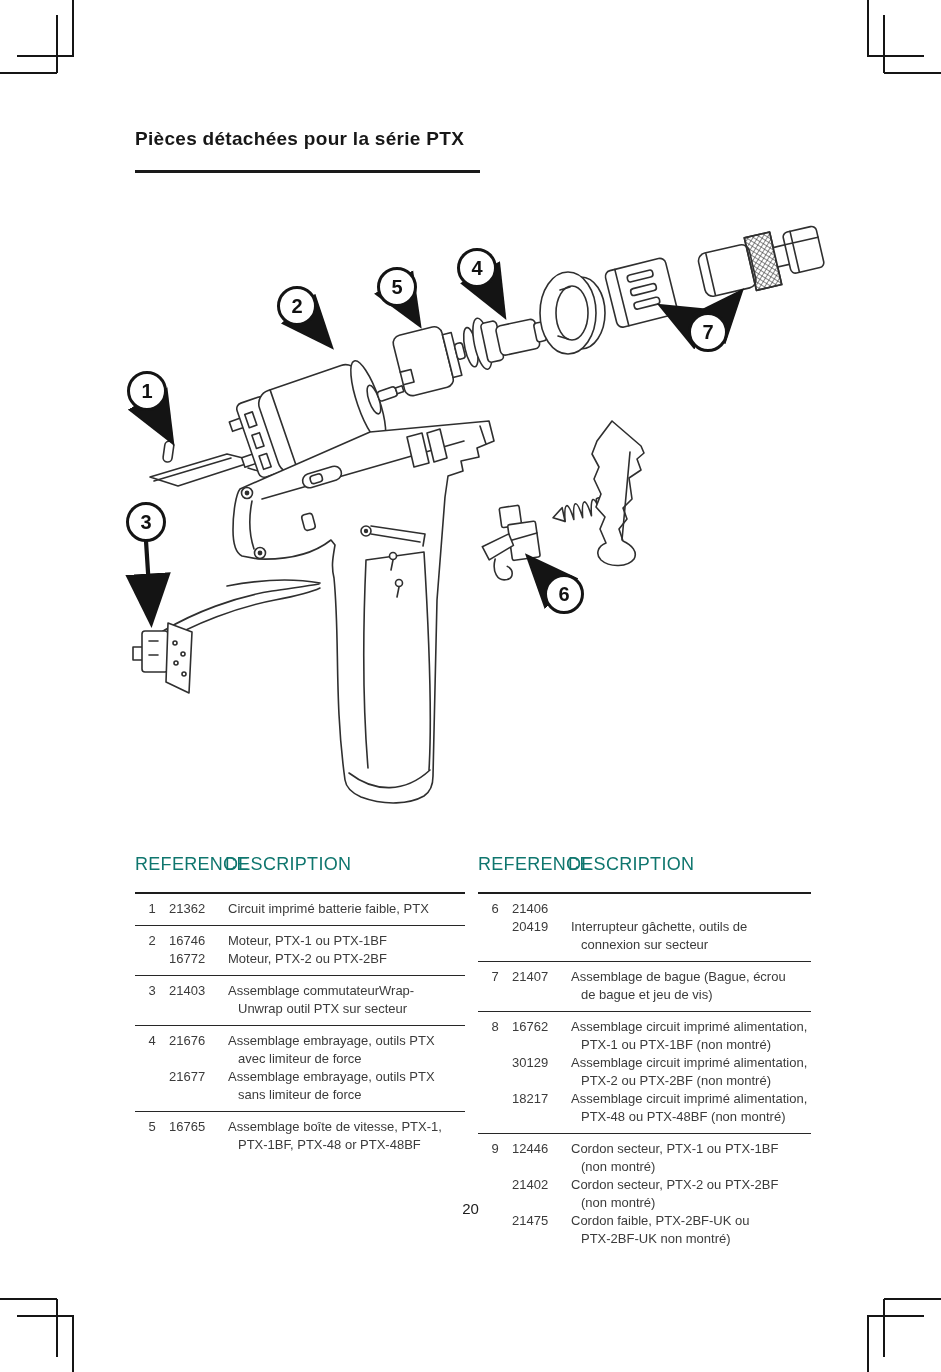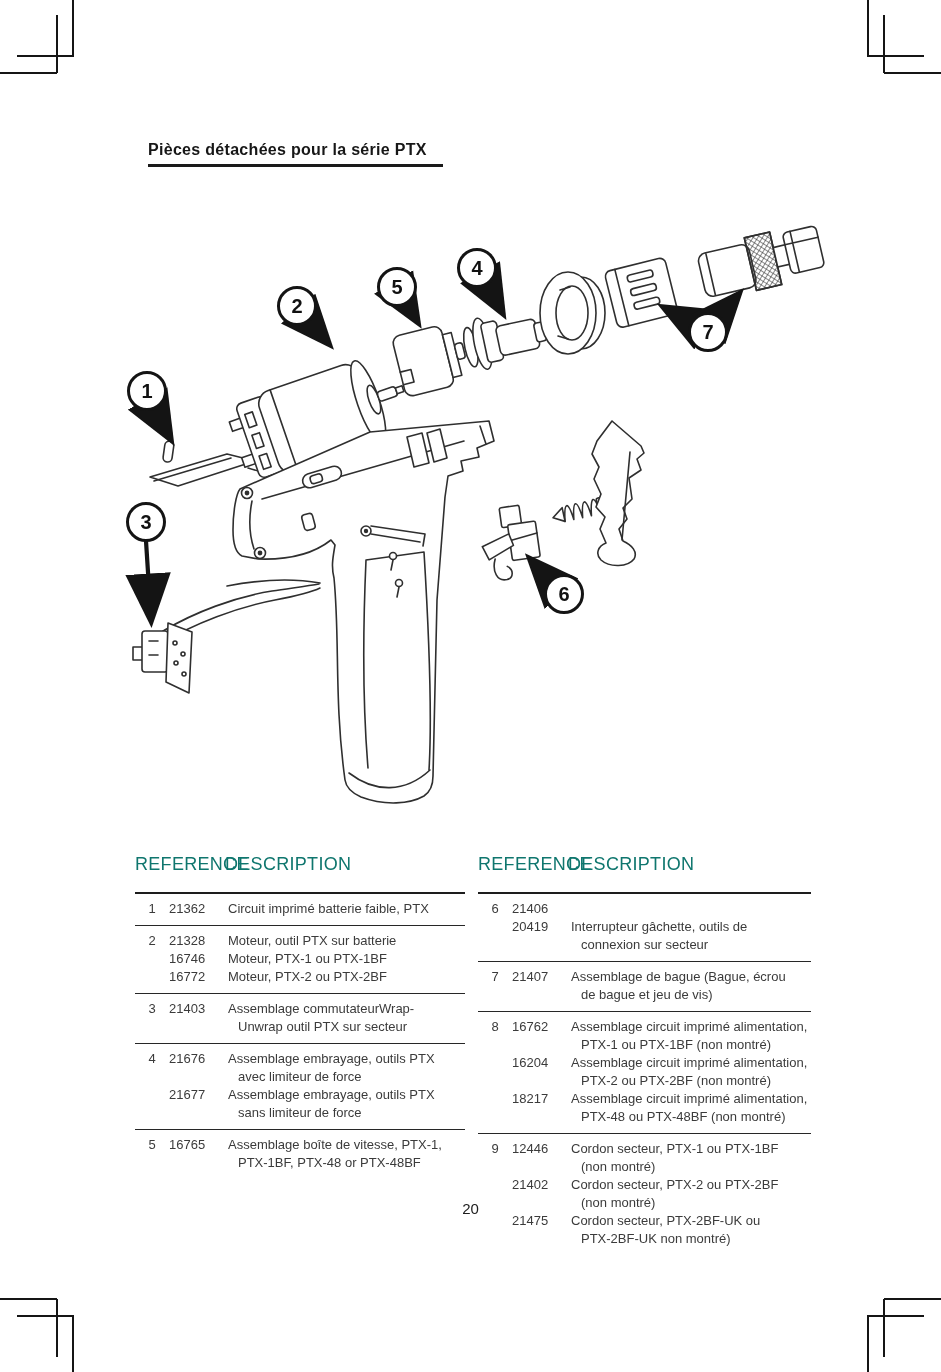--- a/index.html
+++ b/index.html
@@ -1,21 +1,21 @@
 <!DOCTYPE html>
 <html><head>
 <meta charset="utf-8">
 <style>
   html,body{margin:0;padding:0;background:#ffffff;}
   .page{position:relative;width:941px;height:1372px;background:#fff;overflow:hidden;
         font-family:"Liberation Sans", sans-serif;color:#3b3b3b;}
   .art{position:absolute;left:0;top:0;z-index:0;}
-  .title{position:absolute;left:135px;top:128px;margin:13px;z-index:2;
-         font-size:16px;font-weight:bold;letter-spacing:.3px;color:#171717;
-         border-bottom:3px solid #1a1a1a;padding:0 16px 5px 0;}
+  .title{position:absolute;left:135px;top:128px;margin:0;z-index:2;
+         font-size:19px;font-weight:bold;letter-spacing:.3px;color:#171717;
+         border-bottom:3px solid #1a1a1a;padding:0 16px 20px 0;}
   
   .callout{position:absolute;width:34px;height:34px;border-radius:50%;
            border:3.6px solid #141414;background:#fff;z-index:3;
            display:flex;align-items:center;justify-content:center;
            font-size:20px;font-weight:bold;color:#111;
            transform:translate(-50%,-50%);}
   .co-1{left:147px;top:391px;} .co-2{left:297px;top:306px;}
   .co-3{left:146px;top:522px;} .co-4{left:477px;top:268px;}
   .co-5{left:397px;top:287px;} .co-6{left:564px;top:594px;}
   .co-7{left:708px;top:332px;}
@@ -232,26 +232,20 @@
             <div class="t-lines">
               <div class="t-line">Circuit imprimé batterie faible, PTX</div>
             </div>
           </div>
         </div>
       </div>
       <div class="t-row">
         <div class="t-ref">2</div>
         <div class="t-parts">
           <div class="t-part">
-            <div class="t-num">21328</div>
-            <div class="t-lines">
-              <div class="t-line">Moteur, outil PTX sur batterie</div>
-            </div>
-          </div>
-          <div class="t-part">
             <div class="t-num">16746</div>
             <div class="t-lines">
               <div class="t-line">Moteur, PTX-1 ou PTX-1BF</div>
             </div>
           </div>
           <div class="t-part">
             <div class="t-num">16772</div>
             <div class="t-lines">
               <div class="t-line">Moteur, PTX-2 ou PTX-2BF</div>
             </div>
@@ -338,21 +332,21 @@
         <div class="t-ref">8</div>
         <div class="t-parts">
           <div class="t-part">
             <div class="t-num">16762</div>
             <div class="t-lines">
               <div class="t-line">Assemblage circuit imprimé alimentation,</div>
               <div class="t-line cont">PTX-1 ou PTX-1BF (non montré)</div>
             </div>
           </div>
           <div class="t-part">
-            <div class="t-num">16204</div>
+            <div class="t-num">30129</div>
             <div class="t-lines">
               <div class="t-line">Assemblage circuit imprimé alimentation,</div>
               <div class="t-line cont">PTX-2 ou PTX-2BF (non montré)</div>
             </div>
           </div>
           <div class="t-part">
             <div class="t-num">18217</div>
             <div class="t-lines">
               <div class="t-line">Assemblage circuit imprimé alimentation,</div>
               <div class="t-line cont">PTX-48 ou PTX-48BF (non montré)</div>
@@ -373,21 +367,21 @@
           <div class="t-part">
             <div class="t-num">21402</div>
             <div class="t-lines">
               <div class="t-line">Cordon secteur, PTX-2 ou PTX-2BF</div>
               <div class="t-line cont">(non montré)</div>
             </div>
           </div>
           <div class="t-part">
             <div class="t-num">21475</div>
             <div class="t-lines">
-              <div class="t-line">Cordon secteur, PTX-2BF-UK ou</div>
+              <div class="t-line">Cordon faible, PTX-2BF-UK ou</div>
               <div class="t-line cont">PTX-2BF-UK non montré)</div>
             </div>
           </div>
         </div>
       </div>
     </div>
 
   <div class="pageno">20</div>
 </div>
 

